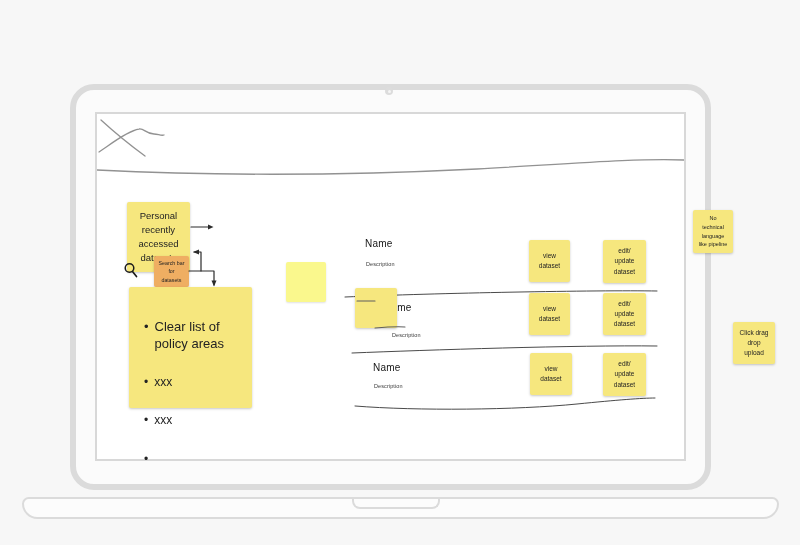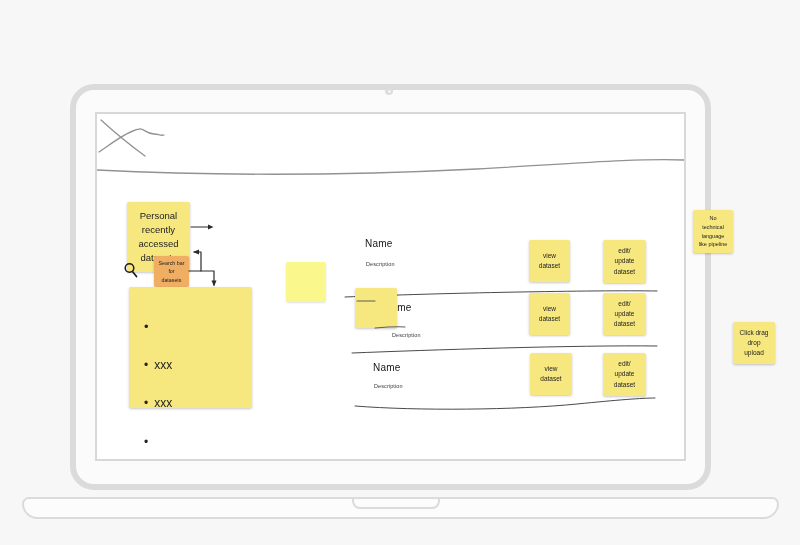--- a/index.html
+++ b/index.html
@@ -89,20 +89,21 @@
 accessed
 datasets</div>
 
     <div class="sticky s-orange">Search bar
 for
 datasets</div>
 
     <div class="sticky s-policy">
       <div class="bullet">
         <span class="dot">•</span>
+        <span>Clear list of policy areas</span>
       </div>
       <div class="bullet small">
         <span class="dot">•</span>
         <span>xxx</span>
       </div>
       <div class="bullet small">
         <span class="dot">•</span>
         <span>xxx</span>
       </div>
       <div class="bullet small">

